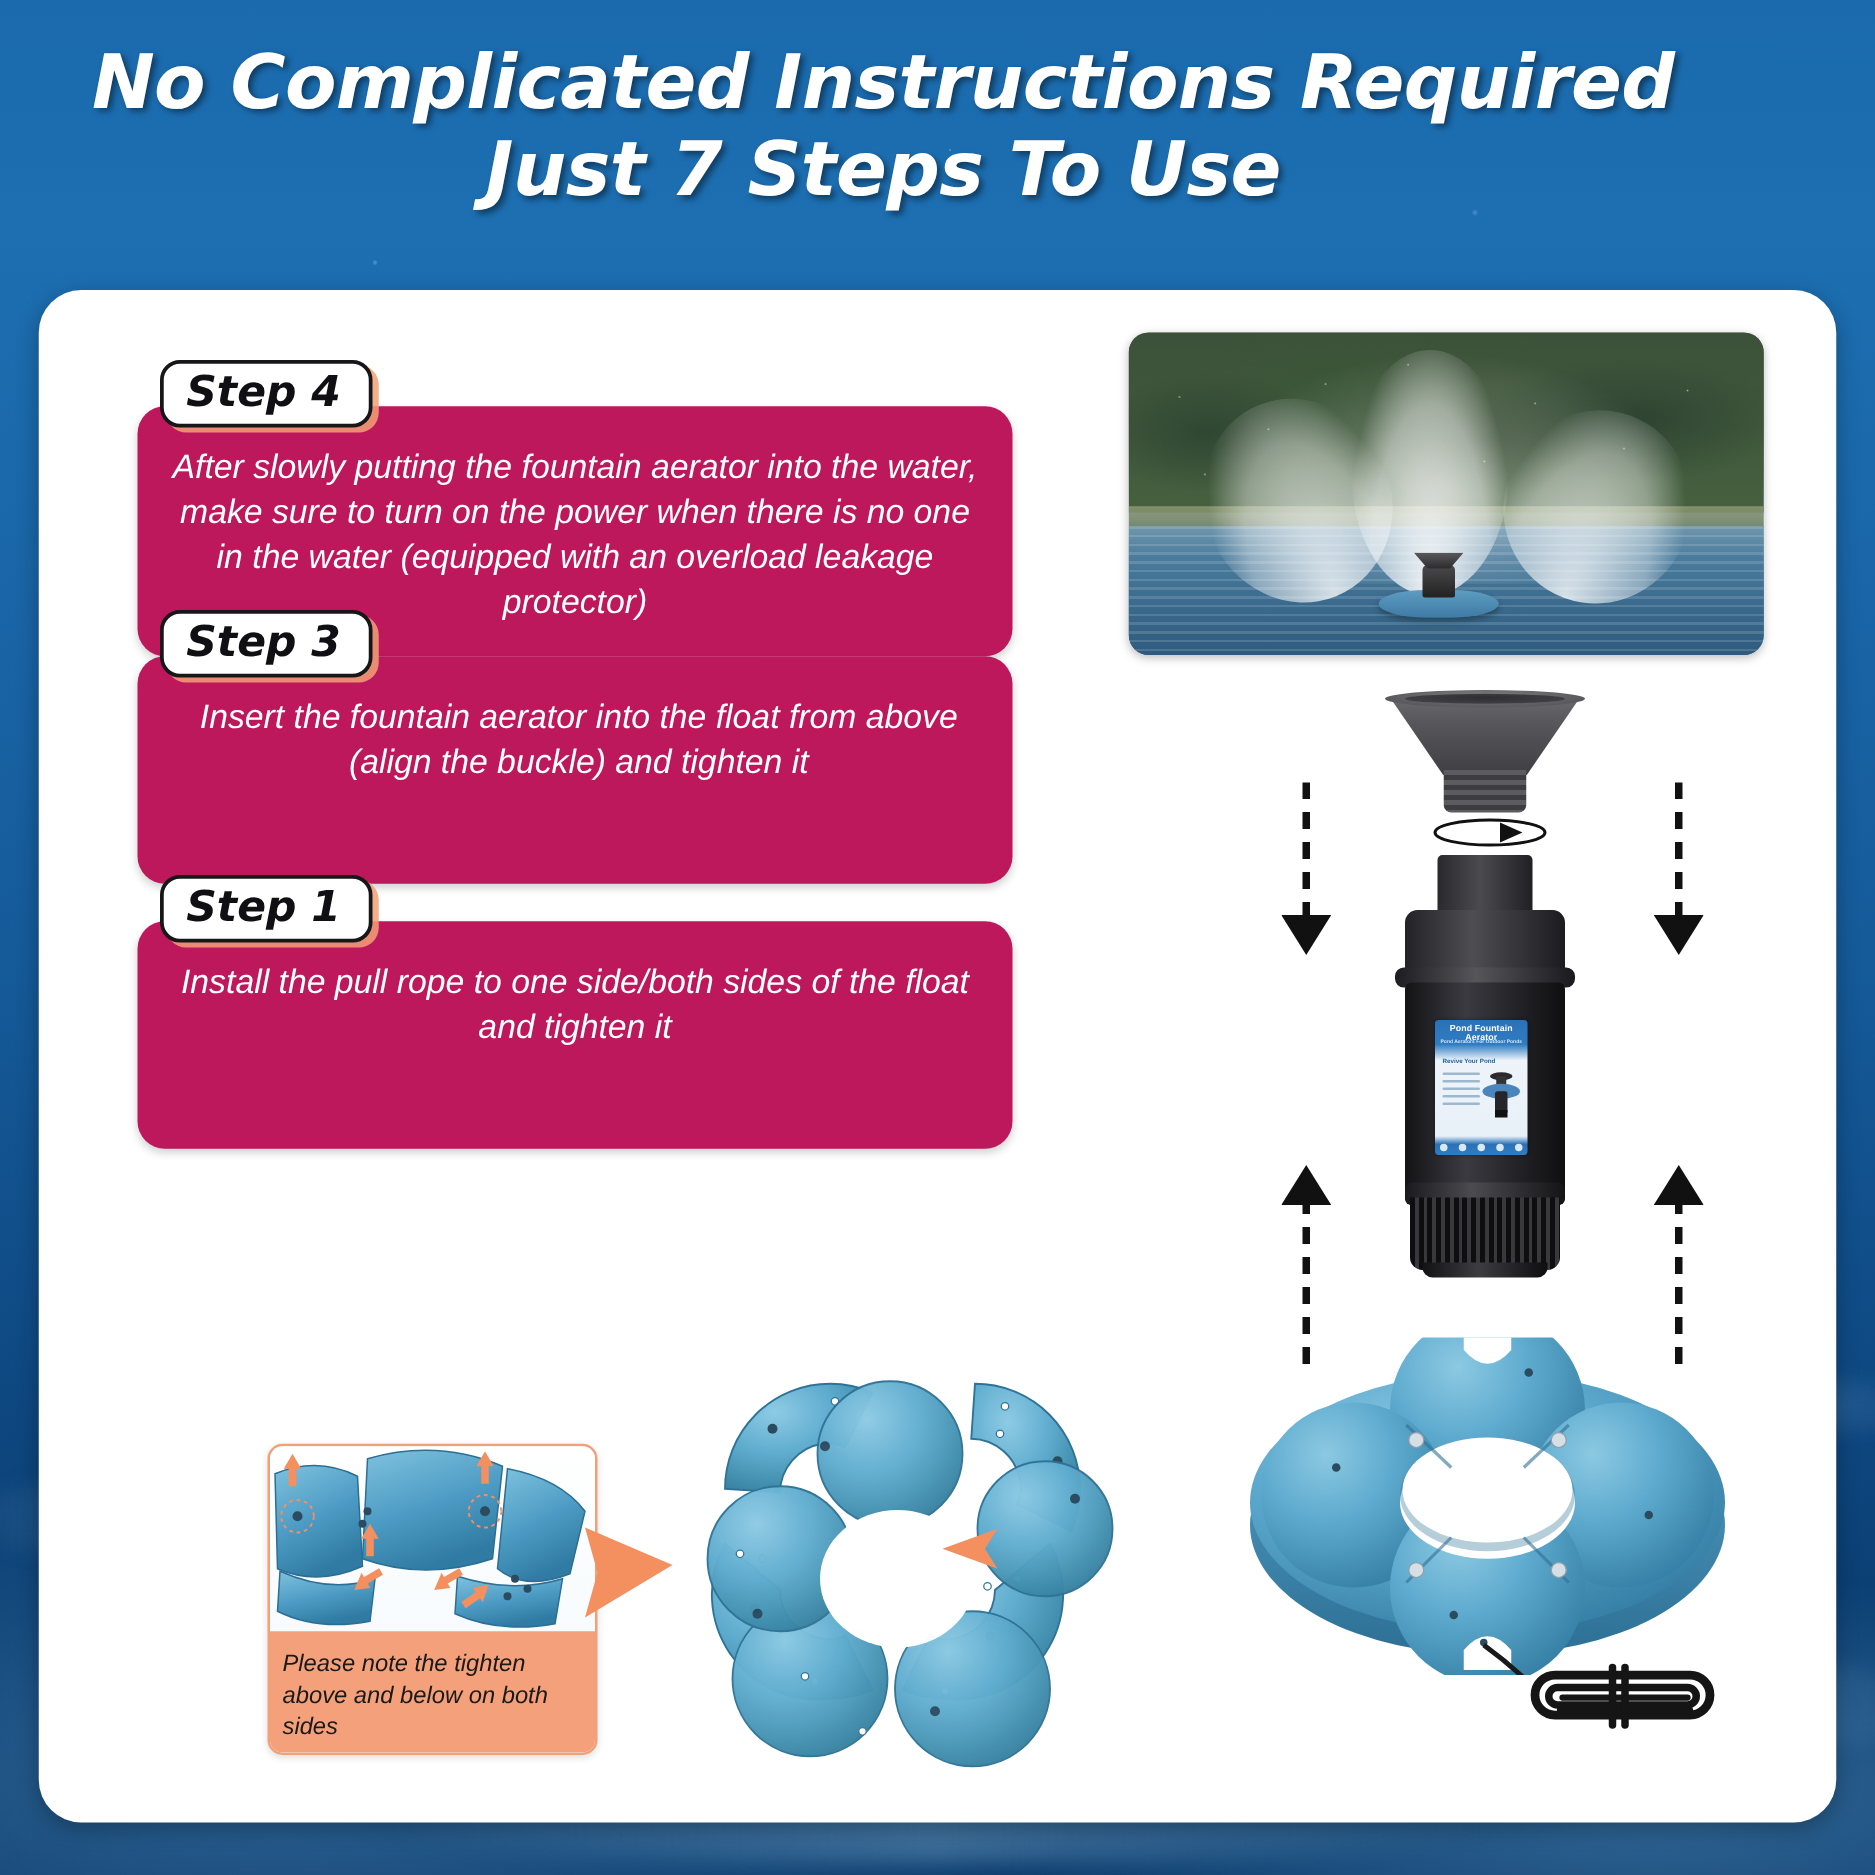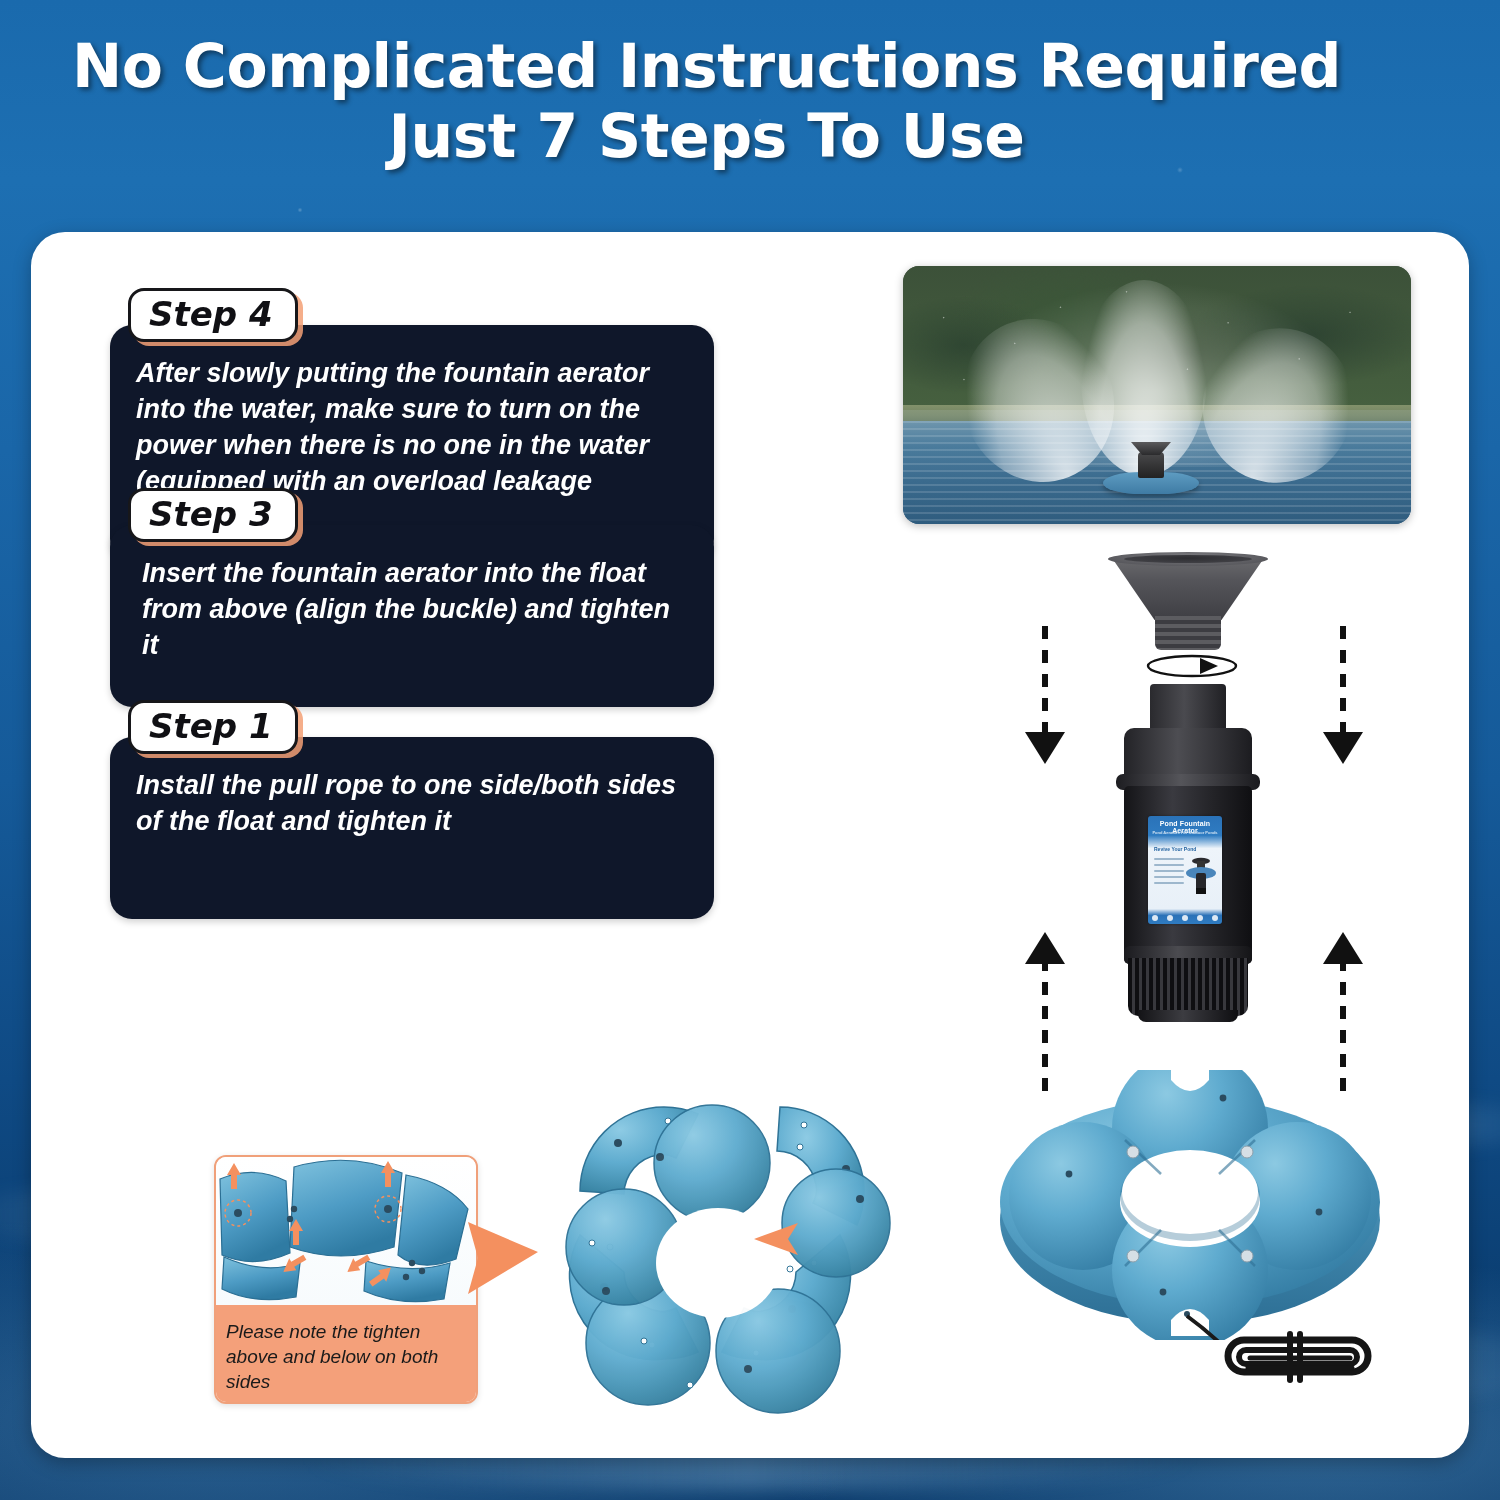--- a/index.html
+++ b/index.html
@@ -23,42 +23,42 @@
        radial-gradient(circle 2px at 760px 120px,rgba(255,255,255,.4),transparent 60%),
        radial-gradient(circle 5px at 1180px 170px,rgba(255,255,255,.22),transparent 60%),
        radial-gradient(circle 3px at 1420px 330px,rgba(255,255,255,.3),transparent 60%),
        radial-gradient(circle 4px at 60px 1180px,rgba(255,255,255,.25),transparent 60%),
        radial-gradient(circle 3px at 1460px 1250px,rgba(255,255,255,.3),transparent 60%);
   }
   #bg .streak{position:absolute;background:linear-gradient(90deg,transparent,rgba(170,215,245,.30),transparent);
       filter:blur(9px);border-radius:50%;}
   
   #title{position:absolute;left:0;top:34px;width:1413px;text-align:center;
-     color:#fff;font-size:60px;line-height:64px;font-weight:bold;
+     color:#fff;font-size:60px;line-height:64px;font-weight:bold;font-style:italic;
      letter-spacing:-.5px;
      text-shadow:3px 3px 5px rgba(0,0,0,.45);
      font-family:"DejaVu Sans","Liberation Sans",sans-serif;}
   #title .l2{display:block;margin-top:6px;}
   
   #card{position:absolute;left:31px;top:232px;width:1438px;height:1226px;
      background:#fff;border-radius:34px;box-shadow:0 5px 18px rgba(0,0,0,.28);}
   
-  .step{position:absolute;left:110px;width:604px;}
+  .step{position:absolute;left:110px;width:700px;}
   .step-badge{position:relative;z-index:3;display:inline-block;margin-left:18px;
      background:#fff;border:3px solid #17171a;border-radius:16px;
      padding:3px 22px 5px 18px;
      font-size:34px;font-weight:bold;font-style:italic;color:#101014;
      font-family:"DejaVu Sans","Liberation Sans",sans-serif;
      box-shadow:5px 4px 0 rgba(243,160,118,.85);}
   .step-body{position:relative;z-index:2;margin-top:-17px;
-     background:#0f172a;border-radius:22px;color:#fff;
+     background:#be185d;border-radius:22px;color:#fff;
      padding:30px 26px 26px 26px;
-     font-size:27px;line-height:36px;font-style:italic;font-weight:bold;
+     font-size:27px;line-height:36px;font-style:italic;font-weight:normal;
      font-family:"Liberation Sans","DejaVu Sans",sans-serif;
-     box-shadow:0 3px 7px rgba(0,0,0,.18);}
+     box-shadow:0 3px 7px rgba(0,0,0,.18);text-align:center;}
   #step4{top:288px;} #step4 .step-body{min-height:126px;}
   #step3{top:488px;} #step3 .step-body{min-height:126px;padding-left:32px;}
   #step2{top:700px;} #step2 .step-body{min-height:126px;}
   #step1{top:898px;} #step1 .step-body{min-height:126px;}
 
   
   #fountain{position:absolute;left:903px;top:266px;width:508px;height:258px;
      border-radius:16px;overflow:hidden;box-shadow:0 2px 8px rgba(0,0,0,.25);
      background:linear-gradient(180deg,#4b5a4a 0%,#3e5242 28%,#566b58 40%,#7e99a8 53%,#9fb9c6 58%,#5d87a5 66%,#335f82 80%,#2b5679 100%);}
   #fountain .trees{position:absolute;left:0;top:0;width:100%;height:56%;

